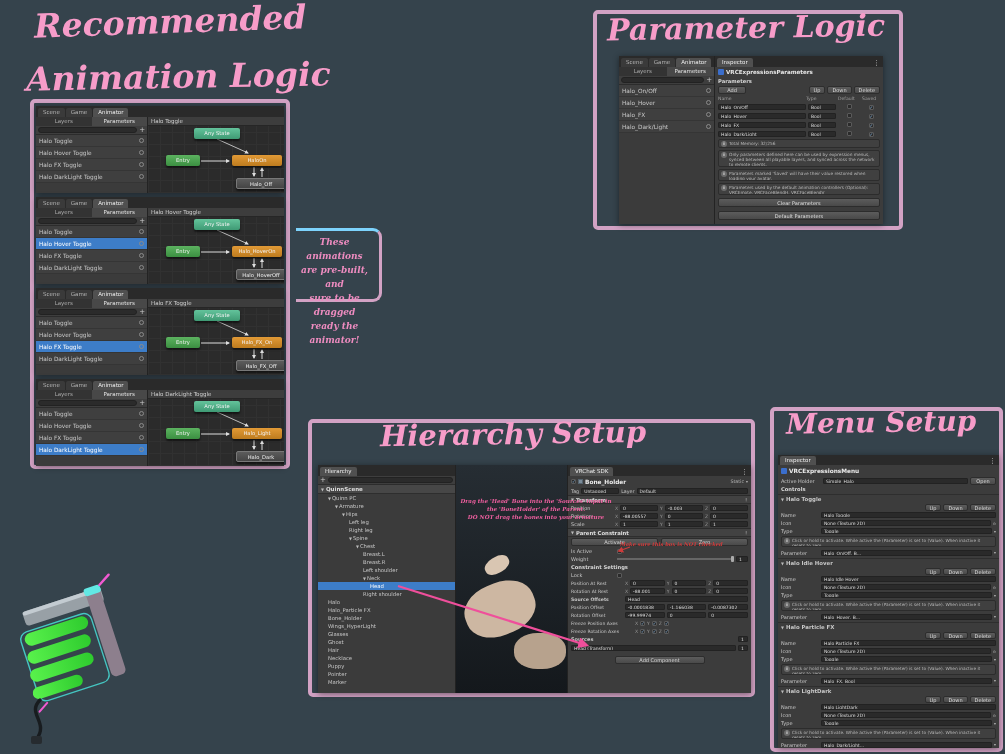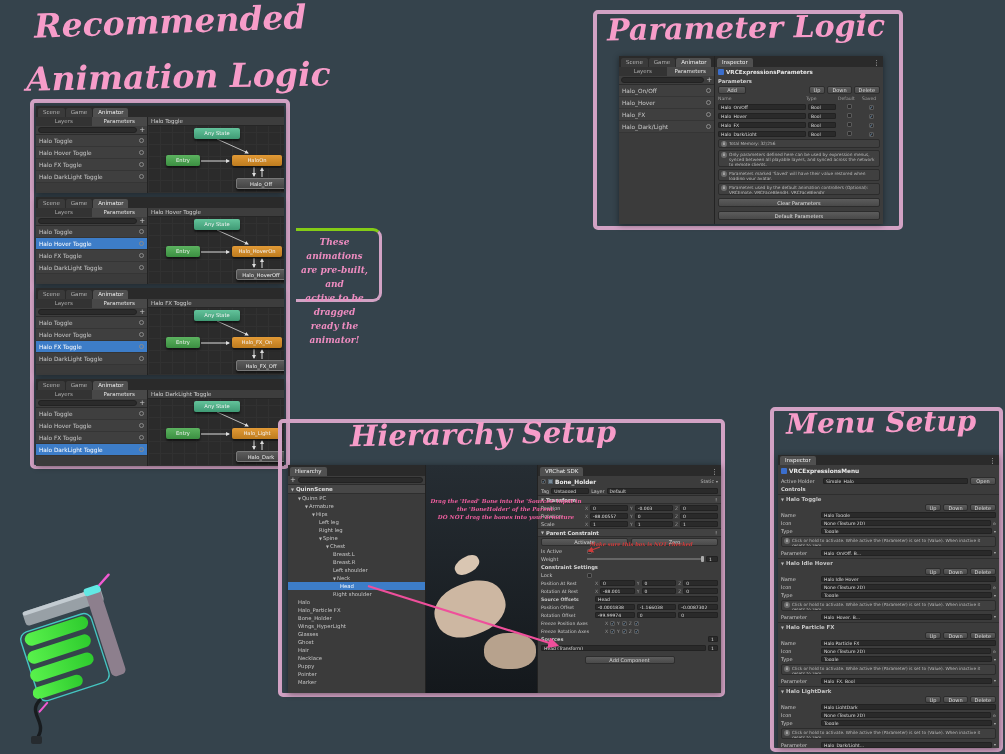--- a/index.html
+++ b/index.html
@@ -52,21 +52,21 @@
 .hscene{display:flex;align-items:center;height:9px;background:#474747;font-size:5.5px;font-weight:bold;color:#ddd;padding:0 3px;gap:2px;border-bottom:1px solid #2e2e2e;flex:none}
 .hrow{display:flex;align-items:center;height:8px;font-size:5.3px;color:#c6c6c6;gap:1px;flex:none;white-space:nowrap}
 .hrow.sel{background:#3d7dc8;color:#fff}
 .sceneview{width:112px;position:relative;background:linear-gradient(#262d33,#14181c);border-right:1px solid #222;overflow:hidden;flex:none}
 .blob{position:absolute;background:#cdb7a2;border-radius:45%}
 .iright{flex:1;display:flex;flex-direction:column;background:#3c3c3c;overflow:hidden}
 
 .pinknote{position:absolute;font-family:"DejaVu Serif",serif;font-style:italic;color:#ee5f9f;text-align:center;font-weight:bold;z-index:6}
 .redwarn{position:absolute;font-family:"DejaVu Serif",serif;font-style:italic;color:#cf3b3b;font-weight:bold;z-index:6}
 .noteline{font-family:"DejaVu Serif",serif;font-style:italic;font-weight:bold;color:#ee8cc0;font-size:9px;line-height:14px;text-align:center}
-.notebracket{position:absolute;border-top:3px solid #84cc16;border-right:3px solid #d2a2c4;border-bottom:3px solid #d2a2c4;border-radius:0 9px 9px 0;padding:4px 6px 0 0}
+.notebracket{position:absolute;border-top:3px solid #7dd3fc;border-right:3px solid #d2a2c4;border-bottom:3px solid #d2a2c4;border-radius:0 9px 9px 0;padding:4px 6px 0 0}
 .cube{width:5px;height:5px;background:#7a8b99;border:1px solid #55636e;flex:none}
 .scripticon{width:6px;height:6px;background:#3b6ecc;border-radius:1px;flex:none}
 .slider{flex:1;height:2px;background:#666;position:relative}
 .knob{position:absolute;right:0;top:-2px;width:3px;height:6px;background:#aaa;border-radius:1px}
 .mblock{border-top:1px solid #2e2e2e;margin-top:1px;flex:none}
 </style>
 </head>
 <body>
 
 <div class="canvas">
@@ -291,21 +291,21 @@
           <div class="node gray" style="left:88px;top:52px;width:50px">Halo_Dark</div>
         </div>
       </div>
     </div>
   </div>
 </div>
 
 <div class="notebracket" style="left:296px;top:228px;width:86px;height:74px">
   <div class="noteline">These animations</div>
   <div class="noteline">are pre-built, and</div>
-  <div class="noteline">active to be dragged</div>
+  <div class="noteline">sure to be dragged</div>
   <div class="noteline">ready the animator!</div>
 </div>
 
 <div class="pinkbox" style="left:593px;top:10px;width:310px;height:220px">
   <div class="hd" style="left:10px;top:-4px;font-size:30px;transform:rotate(-1deg)">Parameter Logic</div>
 
   <div class="ushot" style="left:22px;top:42px;width:264px;height:168px;display:flex">
 
     <div style="width:96px;display:flex;flex-direction:column;background:#3b3b3b;border-right:1px solid #232323">
       <div class="tabbar">
@@ -403,21 +403,21 @@
       <div class="infobox" style="height:12px">
             <span class="icircle">i</span>
             <span>Parameters used by the default animation controllers (Optional): VRCEmote, VRCFaceBlendH, VRCFaceBlendV</span>
           </div>
       <div class="widebtn">Clear Parameters</div>
       <div class="widebtn">Default Parameters</div>
     </div>
   </div>
 </div>
 
-<div class="pinkbox" style="left:278px;top:419px;width:447px;height:278px">
+<div class="pinkbox" style="left:308px;top:419px;width:447px;height:278px">
   <div class="hd" style="left:68px;top:-6px;font-size:29px;transform:rotate(-1deg)">Hierarchy Setup</div>
 
   <div class="ushot" style="left:6px;top:42px;width:433px;height:228px;display:flex">
 
     <div class="hpanel">
       <div class="tabbar">
         <span class="utab on">Hierarchy</span>
         <span class="grow"></span>
       </div>
       <div class="srow">

